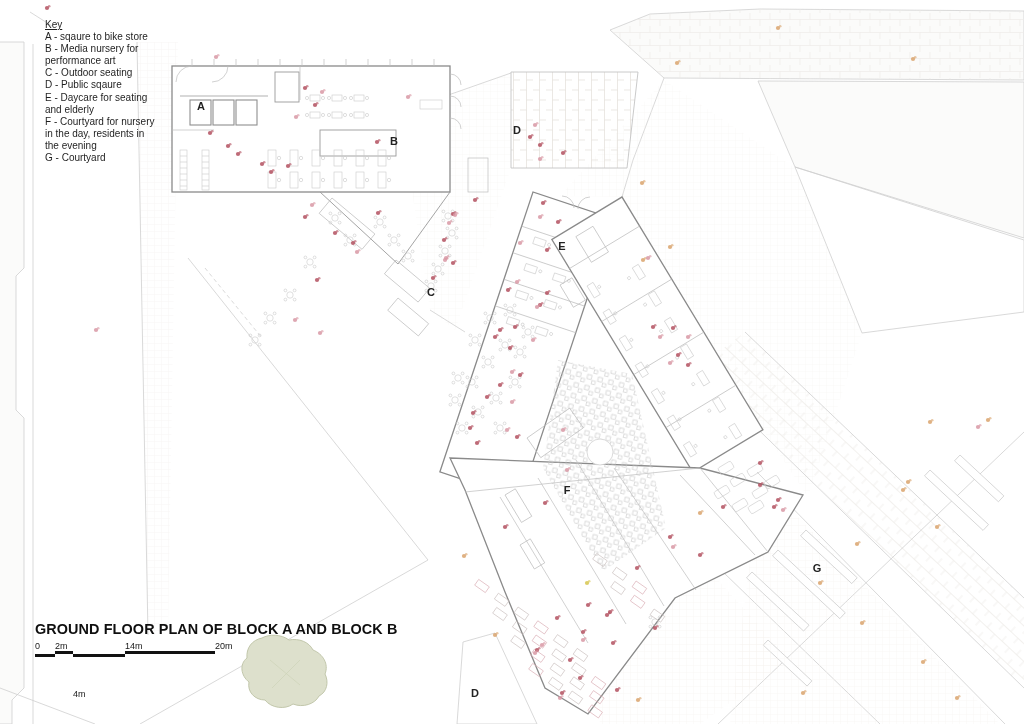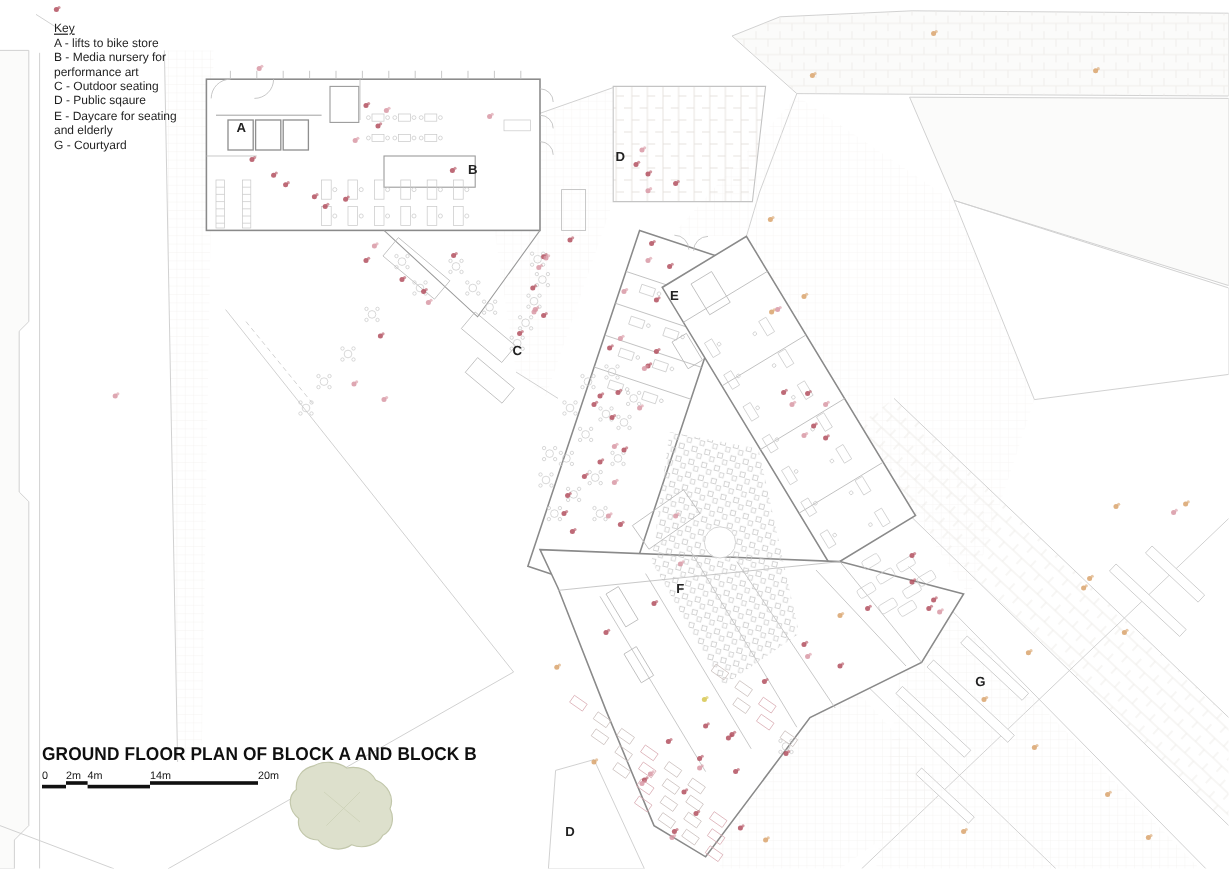--- a/index.html
+++ b/index.html
@@ -1107,35 +1107,36 @@
         <text x="562" y="250" class="lbl" text-anchor="middle">E</text>
         <text x="567" y="494" class="lbl" text-anchor="middle">F</text>
         <text x="817" y="572" class="lbl" text-anchor="middle">G</text>
         <text x="475" y="697" class="lbl" text-anchor="middle">D</text>
       </g>
 </svg>
 
 <div class="key">
   <div class="key-heading">Key</div>
   <div id="key-items">
-        <div>A - lifts to bike store</div>
+        <div>A - sqaure to bike store</div>
         <div>B - Media nursery for performance art</div>
         <div>C - Outdoor seating</div>
         <div>D - Public sqaure</div>
         <div>E - Daycare for seating and elderly</div>
+        <div>F - Courtyard for nursery in the day, residents in the evening</div>
         <div>G - Courtyard</div>
       </div>
 </div>
 
 <div class="plan-title">GROUND FLOOR PLAN OF BLOCK A AND BLOCK B</div>
 
 <div class="scalebar" id="scalebar">
       <span class="tick" style="left: 0px;">0</span>
       <span class="tick" style="left: 20px;">2m</span>
-      <span class="tick" style="left: 38px;">4m</span>
+      <span class="tick" style="left: 38px; margin-top: 48px;">4m</span>
       <span class="tick" style="left: 90px;">14m</span>
       <span class="tick" style="left: 180px;">20m</span>
       <div class="seg" style="left: 0px; width: 20px; top: 13px;"></div>
       <div class="seg" style="left: 20px; width: 18px; top: 10px;"></div>
       <div class="seg" style="left: 38px; width: 52px; top: 13px;"></div>
       <div class="seg" style="left: 90px; width: 90px; top: 10px;"></div>
     </div>
 
 </div>
 

